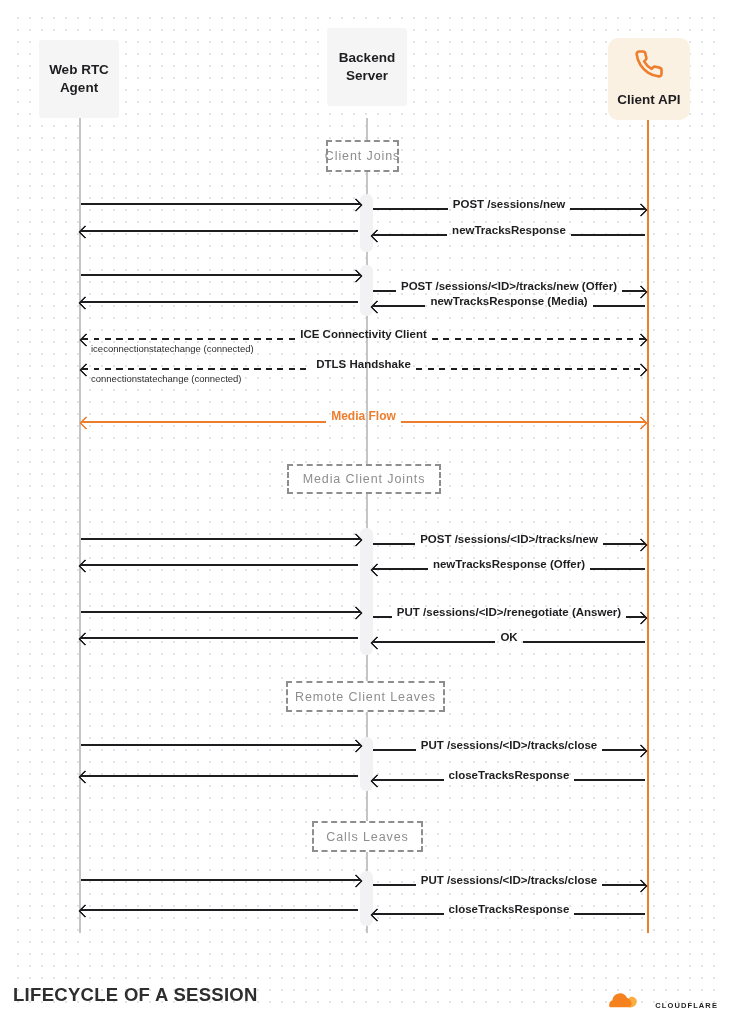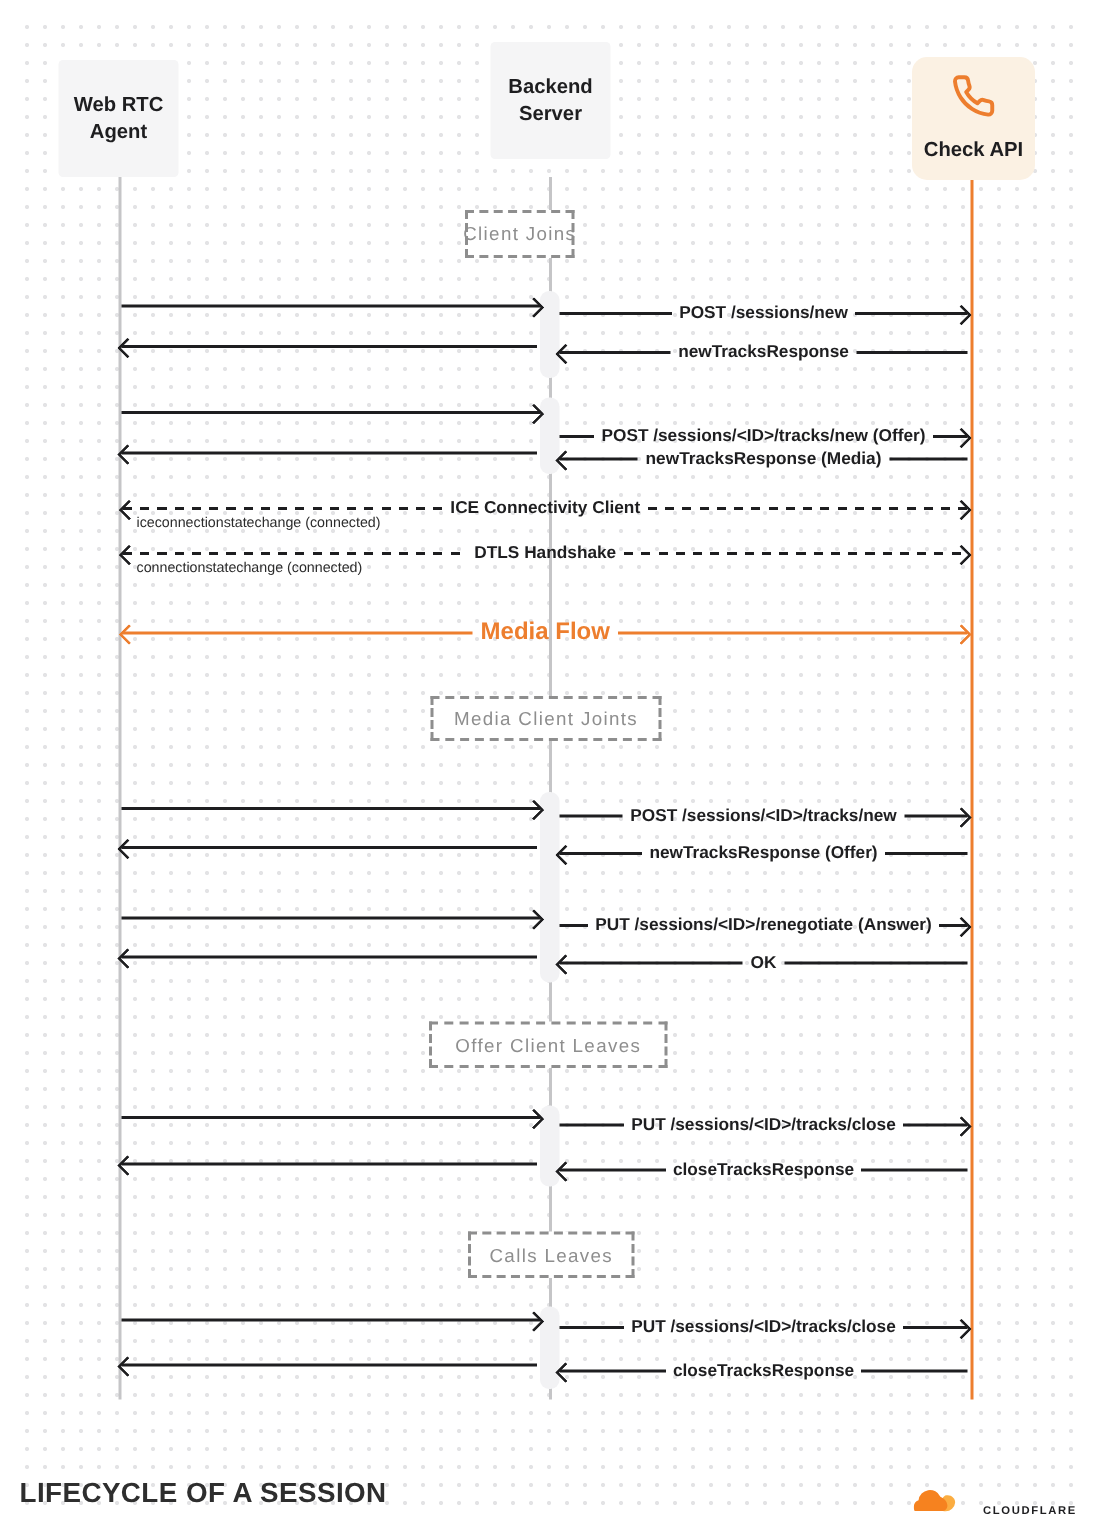--- a/index.html
+++ b/index.html
@@ -13,35 +13,35 @@
   .act{position:absolute;left:360px;width:13px;background:#f2f2f4;border-radius:6px}
   .actor{position:absolute;width:80px;height:78px;display:flex;flex-direction:column;
          align-items:center;justify-content:center;text-align:center;
          background:#f5f5f6;border-radius:3px;color:#1e1e20;font-weight:700;
          font-size:13.5px;line-height:1.35}
   .actor.calls{background:#fbf1e3;border-radius:10px;width:82px;height:82px}
   .actor.calls .phone{margin-bottom:7px}
   .phase{position:absolute;border:2px dashed #8e8e8e;background:#fff;color:#8e8e8e;
          display:flex;align-items:center;justify-content:center;font-size:12.5px;
          letter-spacing:.9px;white-space:nowrap;box-sizing:border-box}
-  .a{position:absolute;display:flex;align-items:center;height:2px}
+  .a{position:absolute;display:flex;align-items:flex-end;height:2px}
   .a i{display:block}
   .seg{flex:1;height:2px;background:#1e1e20}
   .lbl{font-weight:700;font-size:11.5px;color:#1e1e20;padding:0 5px;white-space:nowrap;
        font-style:normal}
   .hr,.hl{position:absolute;width:8px;height:8px;top:-3.5px;background:transparent}
   .hr{right:-1px;border-top:2.6px solid #1e1e20;border-right:2.6px solid #1e1e20;
       transform:rotate(45deg);border-radius:1px}
   .hl{left:-1px;border-top:2.6px solid #1e1e20;border-left:2.6px solid #1e1e20;
       transform:rotate(-45deg);border-radius:1px}
   .dash .seg{background:repeating-linear-gradient(90deg,#1e1e20 0 6px,transparent 6px 11.5px)}
   .dash .hr{border-width:2.2px}
   .dash .hl{border-width:2.2px}
   .orange .seg{background:#ED7E2E}
-  .orange .lbl{color:#ED7E2E;font-size:16px}
+  .orange .lbl{color:#ED7E2E;font-size:12px}
   .orange .hr{border-color:#ED7E2E}
   .orange .hl{border-color:#ED7E2E}
   .sub{position:absolute;font-size:9.5px;color:#2c2c2c;white-space:nowrap}
   .title{position:absolute;left:13px;top:984px;font-size:18.5px;font-weight:700;
          color:#2e2e2e;letter-spacing:.3px}
   .logo{position:absolute;right:14px;top:993px;display:flex;align-items:flex-end;gap:18px}
   .brand{font-size:7.5px;font-weight:700;letter-spacing:1.1px;color:#1e1e20;
          padding-bottom:2px}
 </style>
 </head>
@@ -66,31 +66,31 @@
 <div class="actor" style="left:327px;top:28px">
   <span>Backend</span>
   <span>Server</span>
 </div>
 <div class="actor calls" style="left:608px;top:38px">
   <span class="phone">
     <svg width="30" height="30" viewBox="0 0 24 24" fill="none" stroke="#ED7E2E" stroke-width="2.1" stroke-linecap="round" stroke-linejoin="round">
         <path d="M22 16.92v3a2 2 0 0 1-2.18 2 19.79 19.79 0 0 1-8.63-3.07 19.5 19.5 0 0 1-6-6 19.79 19.79 0 0 1-3.07-8.67A2 2 0 0 1 4.11 2h3a2 2 0 0 1 2 1.72 12.84 12.84 0 0 0 .7 2.81 2 2 0 0 1-.45 2.11L8.09 9.91a16 16 0 0 0 6 6l1.27-1.27a2 2 0 0 1 2.11-.45 12.84 12.84 0 0 0 2.81.7A2 2 0 0 1 22 16.92z"></path>
       </svg>
   </span>
-  <span>Check API</span>
-</div>
-
-<div class="phase" style="left:310px;top:140px;width:73px;height:32px">
+  <span>Client API</span>
+</div>
+
+<div class="phase" style="left:326px;top:140px;width:73px;height:32px">
     <span>Client Joins</span>
   </div>
 <div class="phase" style="left:287px;top:464px;width:154px;height:30px">
     <span>Media Client Joints</span>
   </div>
 <div class="phase" style="left:286px;top:681px;width:159px;height:31px">
-    <span>Offer Client Leaves</span>
+    <span>Remote Client Leaves</span>
   </div>
 <div class="phase" style="left:312px;top:821px;width:111px;height:31px">
     <span>Calls Leaves</span>
   </div>
 
 <div class="a" style="left:81px;top:203px;width:279px">
     <i class="seg"></i>
     <i class="hr"></i>
   </div>
 <div class="a" style="left:373px;top:208px;width:272px">

